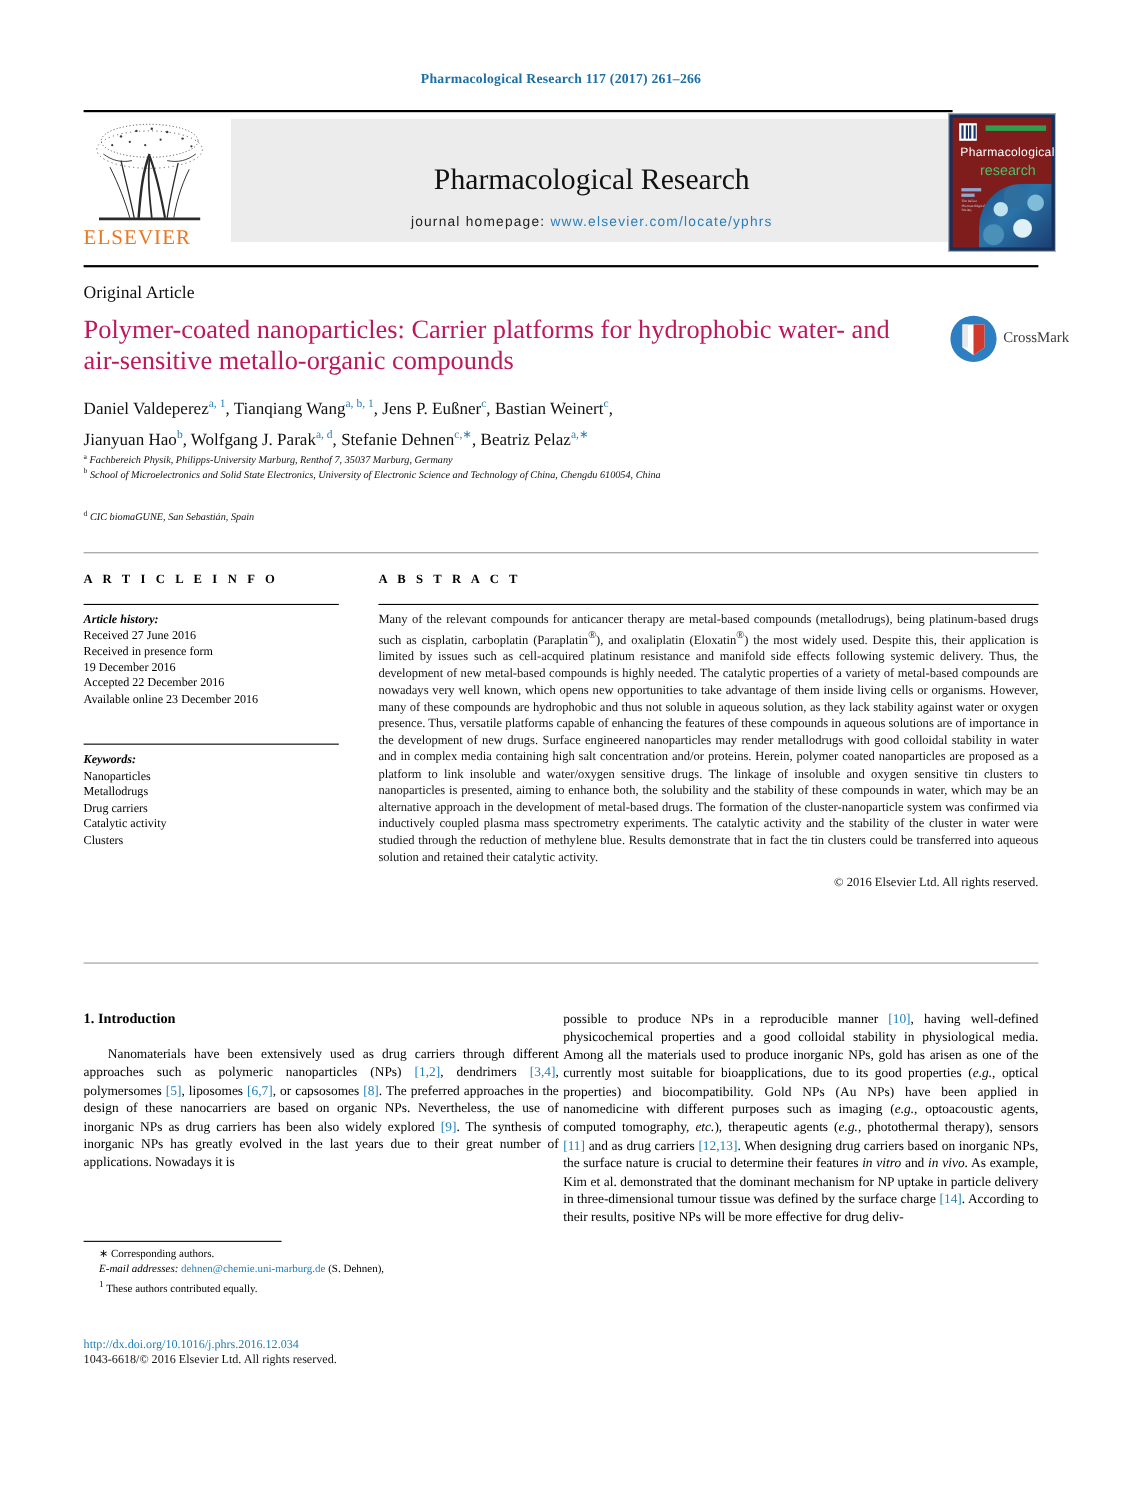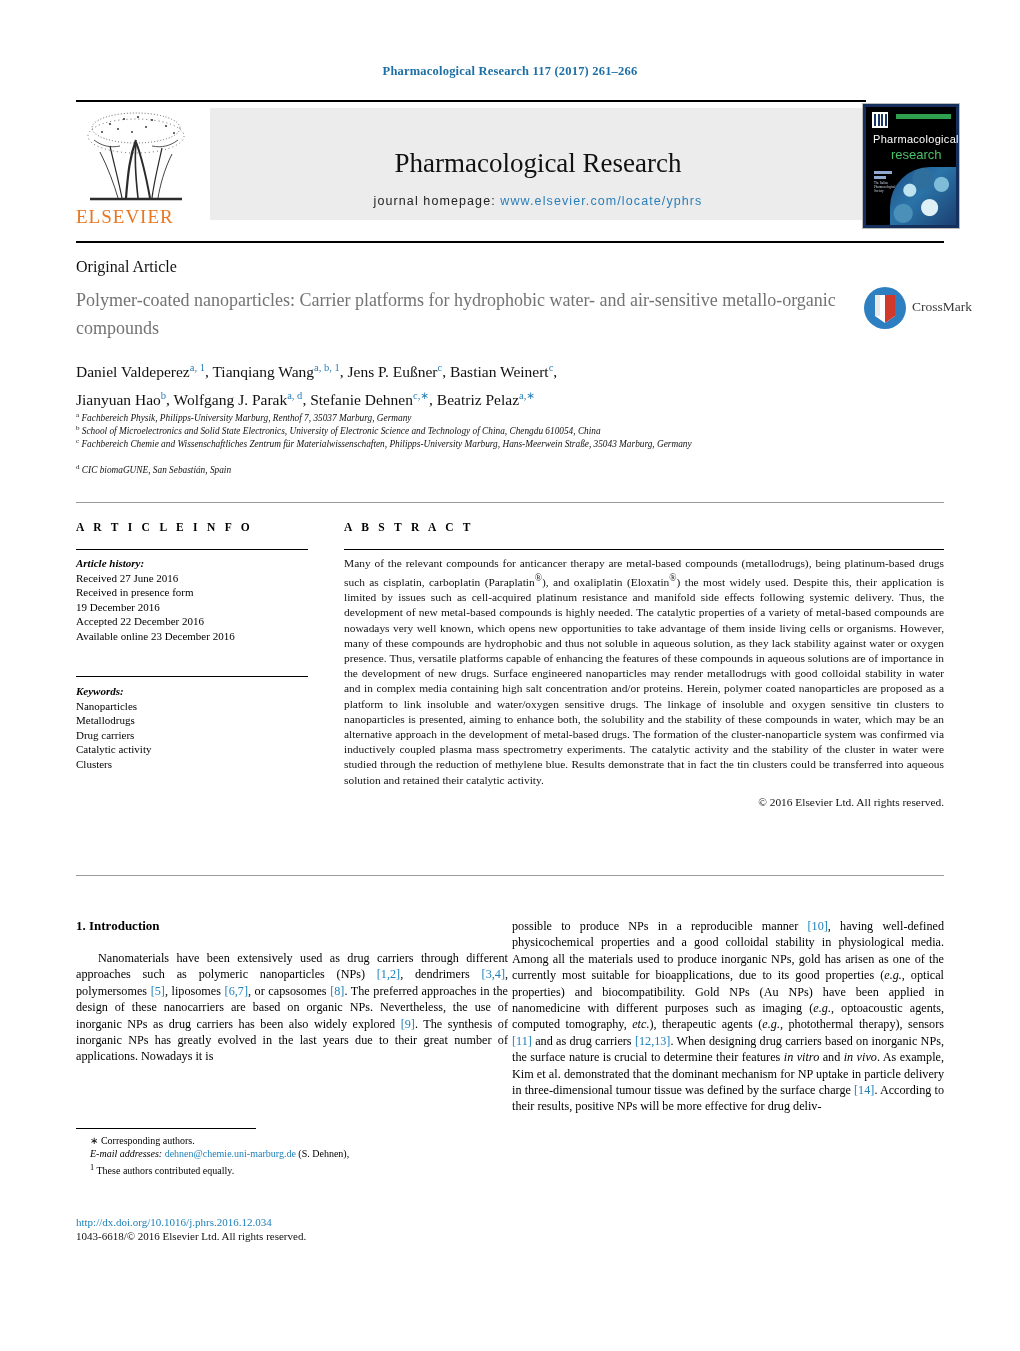--- a/index.html
+++ b/index.html
@@ -56,21 +56,21 @@
     font-size:12.5px; font-family:"Liberation Sans", sans-serif;
     letter-spacing:1.1px;
   }
   .homepage-line .hp-label { color:#222; }
   .homepage-line .hp-url { color:#2a7fb8; }
 
   .cover-thumb {
     position:absolute; top:3px; left:786px; width:96px; height:124px;
     border:1px solid #bdbdbd; background:#15305c; overflow:hidden;
   }
-  .cover-inner { position:absolute; inset:3px; background:#000000; }
+  .cover-inner { position:absolute; inset:3px; background:#7f1d1d; }
   .cover-green-bar { position:absolute; top:7px; left:30px; width:55px; height:5px; background:#2f9e4f; }
   .cover-badge { position:absolute; top:5px; left:6px; width:16px; height:16px; background:#fff; }
   .cover-badge i {
     position:absolute; background:#17356a; width:2px; height:12px; top:2px;
   }
   .cover-t1 {
     position:absolute; top:26px; left:7px; font-size:11px; color:#fff;
     font-family:"Liberation Sans", sans-serif; letter-spacing:.3px;
   }
   .cover-t2 {
@@ -102,21 +102,21 @@
   }
   .crossmark {
     position:absolute; top:285px; left:862px; width:96px; height:52px;
   }
   .cm-label {
     position:absolute; left:50px; top:14px; font-size:13.5px;
     font-family:"Liberation Serif", serif; color:#3b3b3b;
   }
   .title {
     position:absolute; top:286px; left:76px; width:760px;
-    font-size:18px; line-height:28px; color:#737373;
+    font-size:24px; line-height:28px; color:#be185d;
     font-family:"Liberation Serif", serif;
   }
   .authors {
     position:absolute; top:356px; left:76px; width:790px;
     font-size:15.5px; line-height:24px; color:#111;
   }
   .authors sup, .sup-link { color:#2a7fb8; font-size:10.5px; vertical-align:super; }
   .affil {
     position:absolute; left:76px; width:800px;
     font-size:9.3px; line-height:12.6px; font-style:italic; color:#111;
@@ -269,24 +269,20 @@
   </div>
 
   <div class="affil" style="top:409px">
     <sup>a</sup>
     <span>Fachbereich Physik, Philipps-University Marburg, Renthof 7, 35037 Marburg, Germany</span>
   </div>
   <div class="affil" style="top:422px">
     <sup>b</sup>
     <span>School of Microelectronics and Solid State Electronics, University of Electronic Science and Technology of China, Chengdu 610054, China</span>
   </div>
-  <div class="affil" style="top:435px; width:800px;">
-    <sup>c</sup>
-    <span>Fachbereich Chemie and Wissenschaftliches Zentrum für Materialwissenschaften, Philipps-University Marburg, Hans-Meerwein Straße, 35043 Marburg, Germany</span>
-  </div>
   <div class="affil" style="top:461px">
     <sup>d</sup>
     <span>CIC biomaGUNE, San Sebastián, Spain</span>
   </div>
 
   <div class="block-rule-top" style="top:502px"></div>
 
   <div class="info-head" style="top:521px; left:76px;">A R T I C L E    I N F O</div>
   <div class="abs-head" style="top:521px; left:344px;">A B S T R A C T</div>
 

